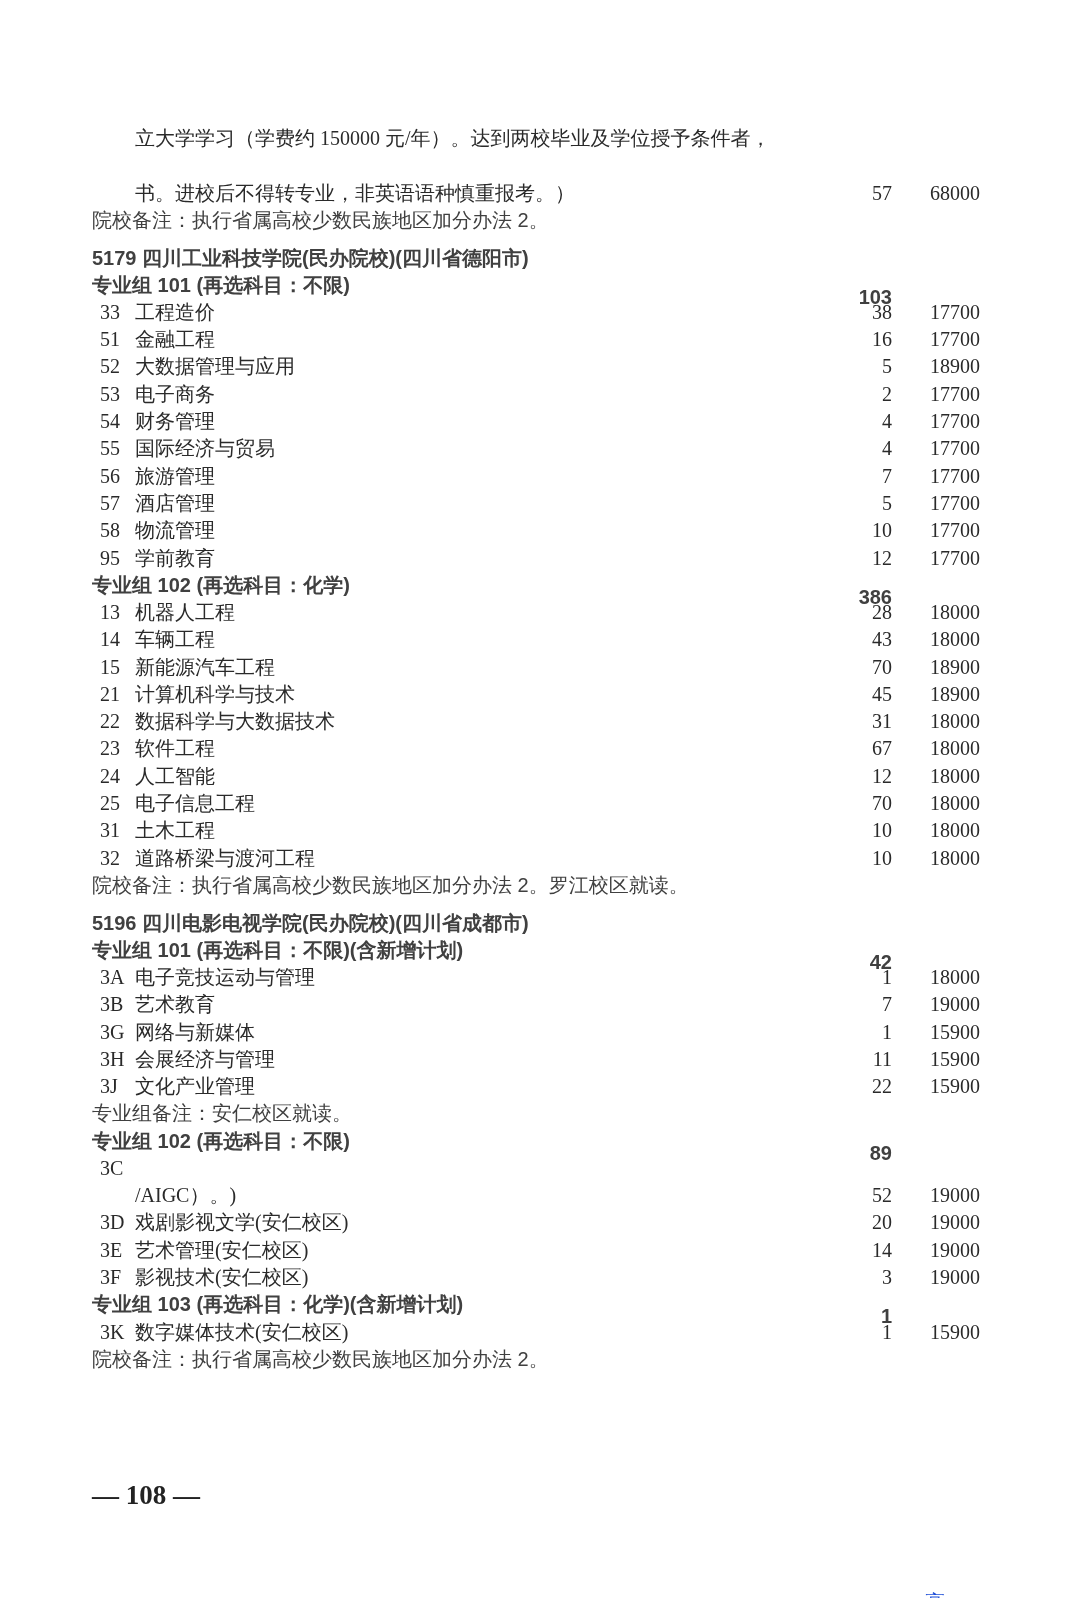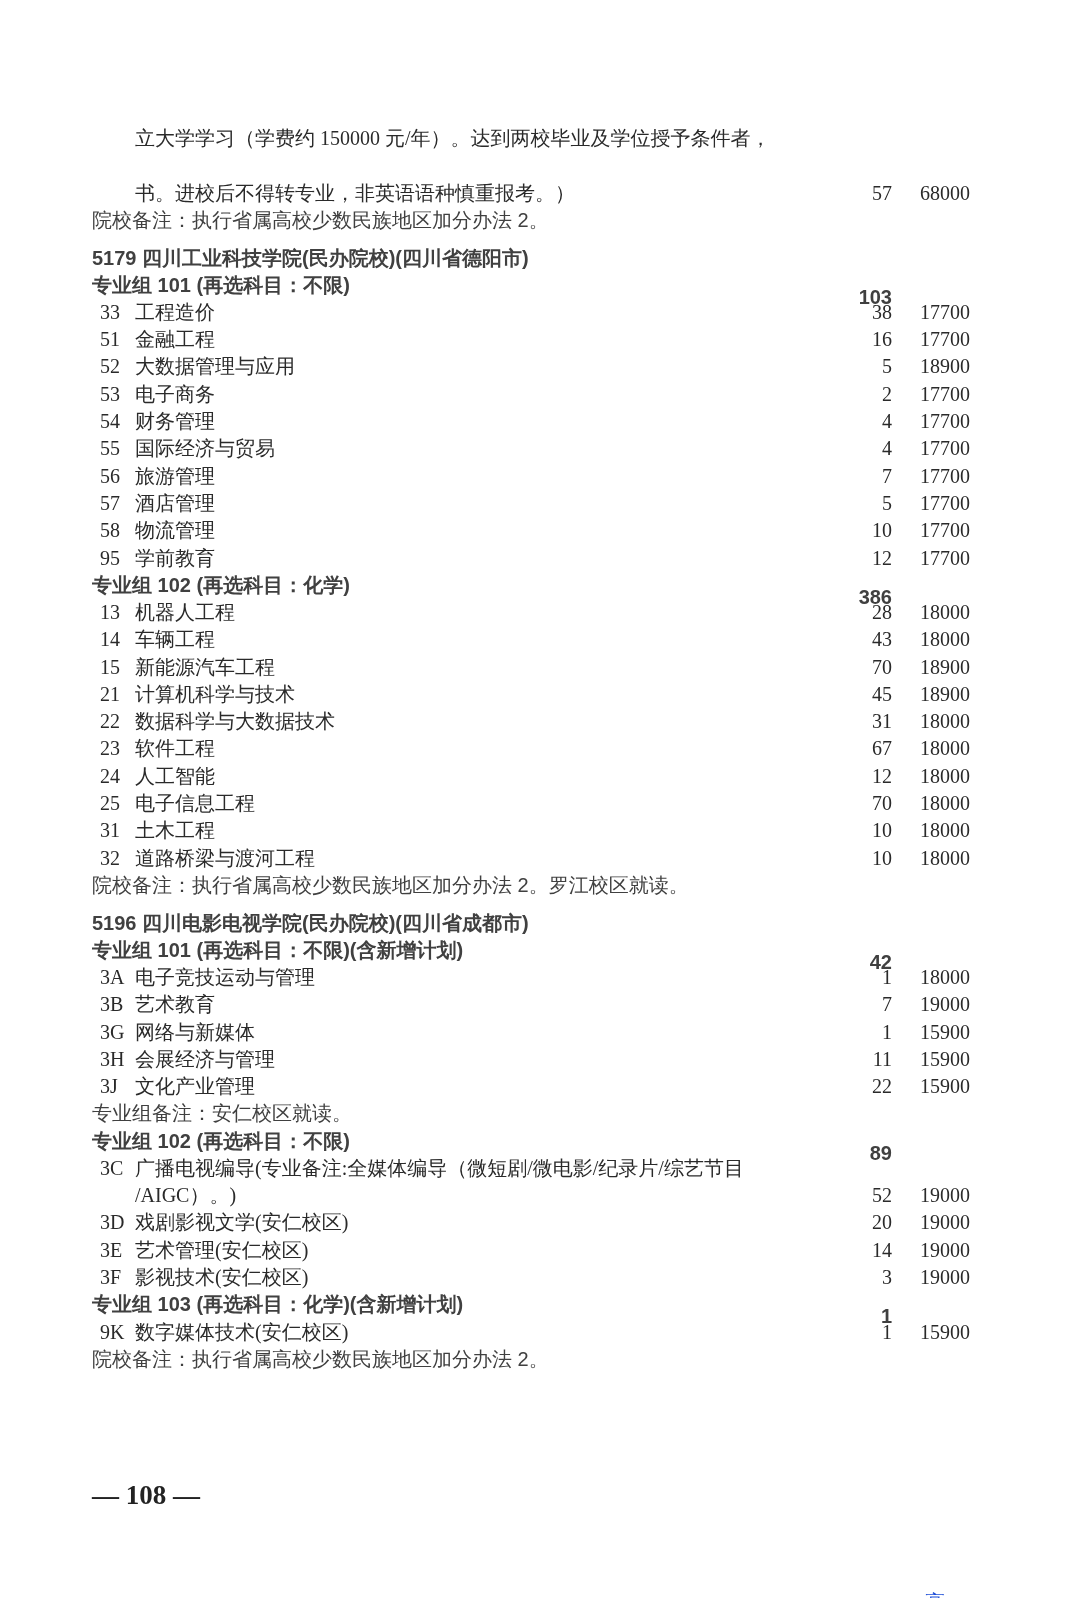--- a/index.html
+++ b/index.html
@@ -8,21 +8,21 @@
   .line { position: absolute; left: 0; width: 1080px; height: 27px; }
   .txt { position: absolute; white-space: nowrap; font-size: 20px; line-height: 27px; }
   .serif { font-family: "Liberation Serif", "DejaVu Serif", serif; color: #2a2a2a; }
   .sans { font-family: "Liberation Sans", "DejaVu Sans", sans-serif; color: #404040; }
   .bold { font-weight: bold; }
   .code { left: 100px; width: 30px; }
   .name { left: 135px; }
   .cont { left: 135px; }
   .head { left: 92px; }
   .num { position: absolute; left: 850px; width: 42px; text-align: right; }
-  .fee { position: absolute; left: 920px; width: 70px; text-align: left; }
+  .fee { position: absolute; left: 920px; width: 70px; text-align: center; }
   .gnum { position: absolute; left: 840px; width: 52px; text-align: right; margin-top: 12px; }
   .pageno { position: absolute; left: 92px; top: 1480px; font-size: 27px; font-family: "Liberation Serif", serif; color: #222; font-weight: bold; }
   .watermark { position: absolute; left: 925px; top: 1589px; font-size: 20px; font-family: "Liberation Sans", sans-serif; color: #1d4ed8; }
 </style>
 </head>
 <body>
 
 <div class="page">
 
   <div class="line" style="top:125px">
@@ -217,21 +217,20 @@
   <div class="line" style="top:1100px">
     <span class="txt sans head">专业组备注：安仁校区就读。</span>
   </div>
 
   <div class="line" style="top:1128px">
     <span class="txt sans bold head">专业组 102 (再选科目：不限)</span>
     <span class="txt sans bold gnum">89</span>
   </div>
   <div class="line" style="top:1155px">
     <span class="txt serif code">3C</span>
-    <span class="txt serif name">广播电视编导(专业备注:全媒体编导（微短剧/微电影/纪录片/综艺节目</span>
   </div>
   <div class="line" style="top:1182px">
     <span class="txt serif name">/AIGC）。)</span>
     <span class="txt serif num">52</span>
     <span class="txt serif fee">19000</span>
   </div>
   <div class="line" style="top:1209px">
     <span class="txt serif code">3D</span>
     <span class="txt serif name">戏剧影视文学(安仁校区)</span>
     <span class="txt serif num">20</span>
@@ -248,21 +247,21 @@
     <span class="txt serif name">影视技术(安仁校区)</span>
     <span class="txt serif num">3</span>
     <span class="txt serif fee">19000</span>
   </div>
 
   <div class="line" style="top:1291px">
     <span class="txt sans bold head">专业组 103 (再选科目：化学)(含新增计划)</span>
     <span class="txt sans bold gnum">1</span>
   </div>
   <div class="line" style="top:1319px">
-    <span class="txt serif code">9K</span>
+    <span class="txt serif code">3K</span>
     <span class="txt serif name">数字媒体技术(安仁校区)</span>
     <span class="txt serif num">1</span>
     <span class="txt serif fee">15900</span>
   </div>
 
   <div class="line" style="top:1346px">
     <span class="txt sans head">院校备注：执行省属高校少数民族地区加分办法 2。</span>
   </div>
 
   <div class="pageno">— 108 —</div>

